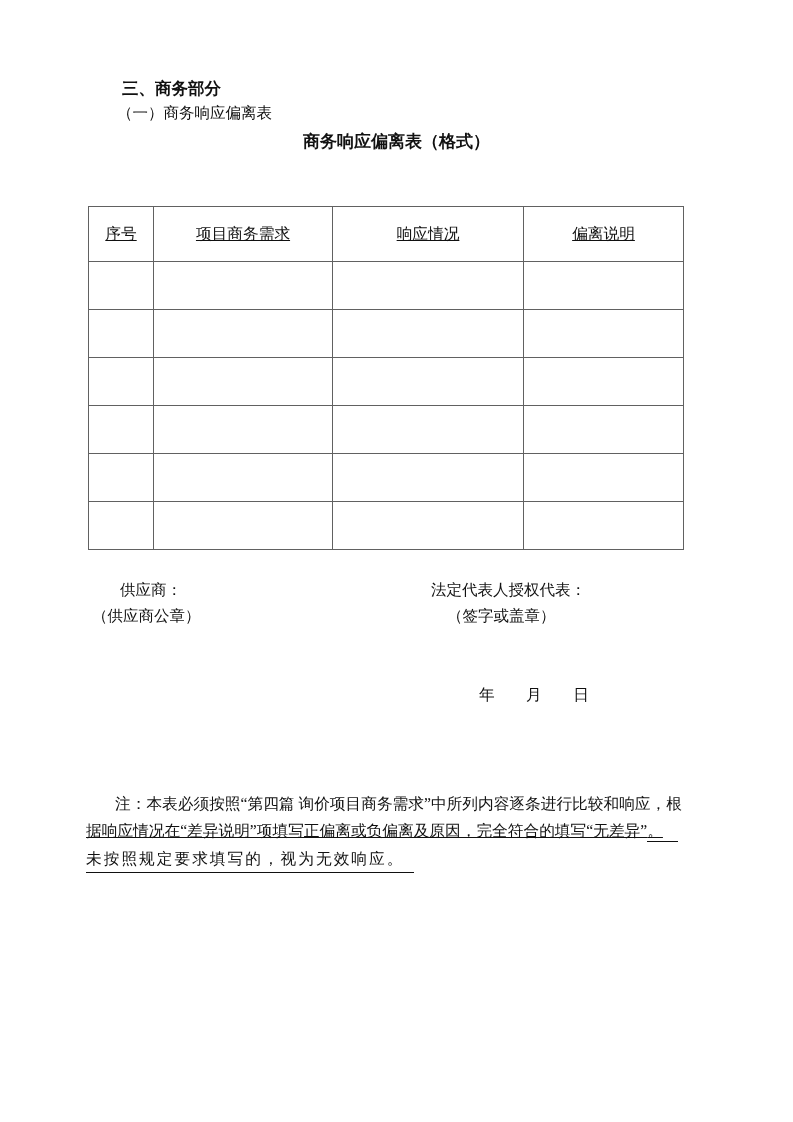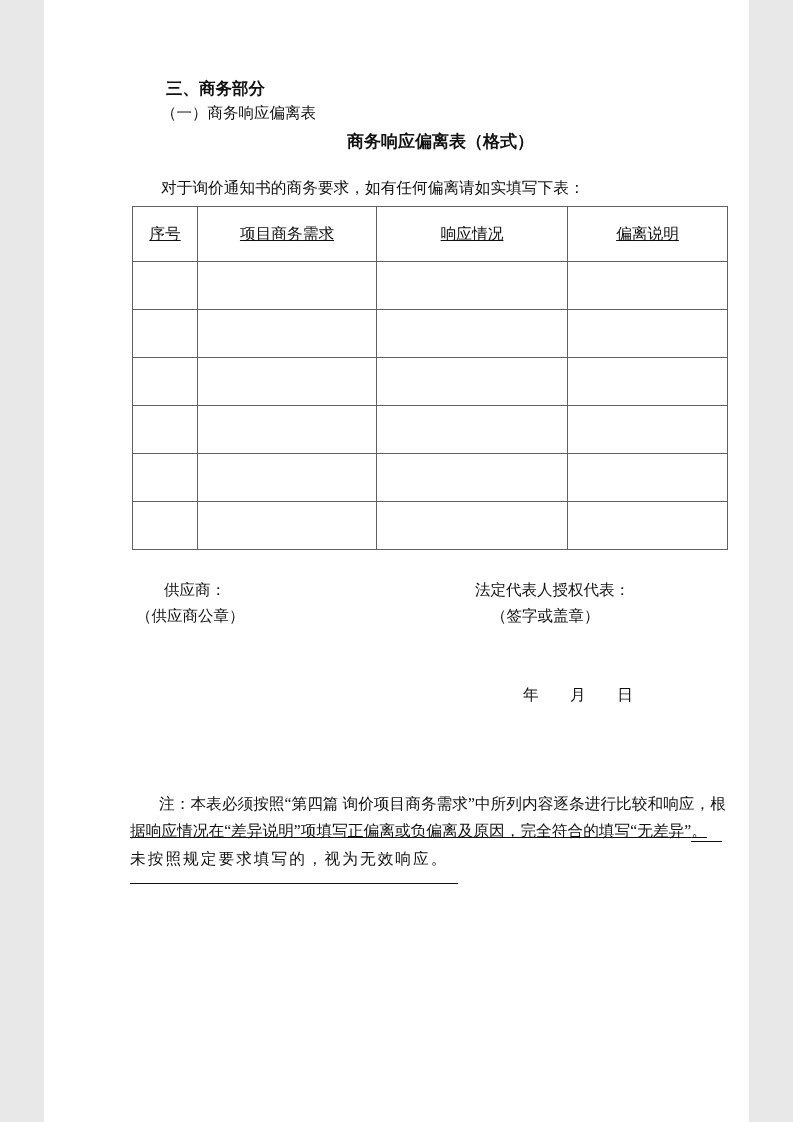--- a/index.html
+++ b/index.html
@@ -1,18 +1,18 @@
 <!DOCTYPE html>
 <html><head>
 <meta charset="utf-8">
 <style>
   html,body { margin:0; padding:0; background:#e8e8e8; }
   .page {
     position:relative;
-    width:705px; height:1122px;
+    width:793px; height:1122px;
     margin:0 auto;
     background:#ffffff;
     font-family:"Liberation Serif","DejaVu Serif",serif;
     color:#111;
     overflow:hidden;
   }
   .abs { position:absolute; white-space:nowrap; line-height:1.15; }
 
   .h1   { left:122px; top:80px;  font-size:16.5px; font-weight:bold; }
   .h2   { left:117px; top:104px; font-size:15.5px; }
@@ -38,37 +38,36 @@
   .sup-seal  { left:92px;  top:607px; }
   .rep-label { left:431px; top:581px; }
   .rep-sign  { left:447px; top:607px; }
   .date-line { left:479px; top:686px; font-size:15.7px; }
 
   .note { font-size:15.7px; }
   .note-l1 { left:115px; top:795px; }
   .note-l2 { left:86px;  top:822px;text-decoration:underline; }
   .note-l3 { left:86px;  top:850px; }
   .u-tail { border-bottom:1px solid #111; padding-right:15px; padding-bottom:2px; }
-  .u-full { border-bottom:1px solid #111; padding-right:10px; padding-bottom:16px; letter-spacing:2px; }
+  .u-full { border-bottom:1px solid #111; padding-right:10px; padding-bottom:5px; letter-spacing:2px; }
 
   .page-num {
     position:absolute; left:0; top:1049px; width:793px;
     text-align:center; font-family:"Liberation Sans","DejaVu Sans",sans-serif;
     font-size:13.5px; font-weight:bold;
   }
 </style>
 </head>
 <body>
 
 <div class="page">
 
   <div class="abs h1">三、商务部分</div>
   <div class="abs h2">（一）商务响应偏离表</div>
   <div class="title">商务响应偏离表（格式）</div>
-  <div class="abs intro">对于询价通知书的商务要求，如有任何偏离请如实填写下表：</div>
 
   <table class="dev">
     <colgroup>
       <col style="width:65px">
         <col style="width:179px">
         <col style="width:191px">
         <col style="width:160px">
     </colgroup>
     <thead>
       <tr>

